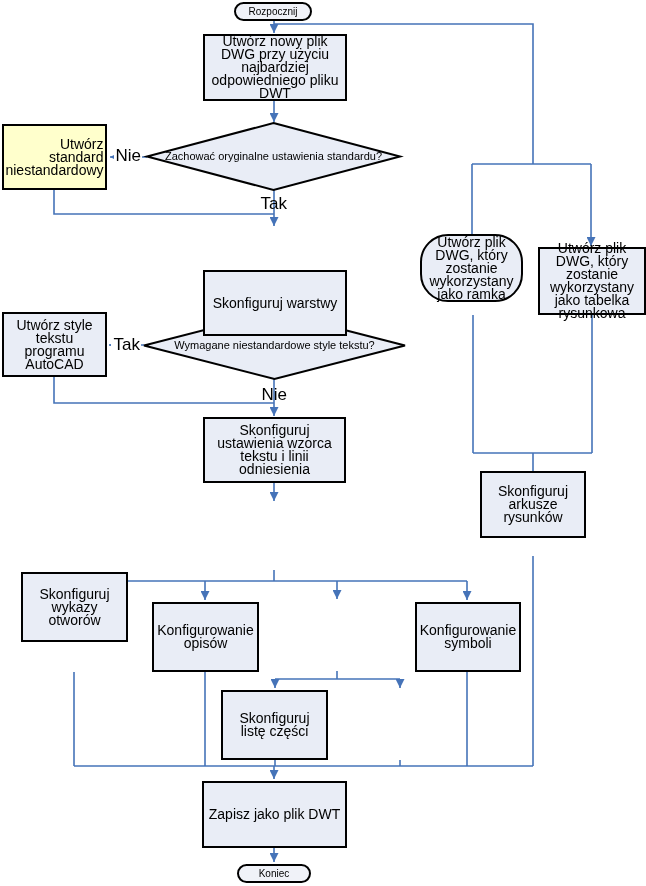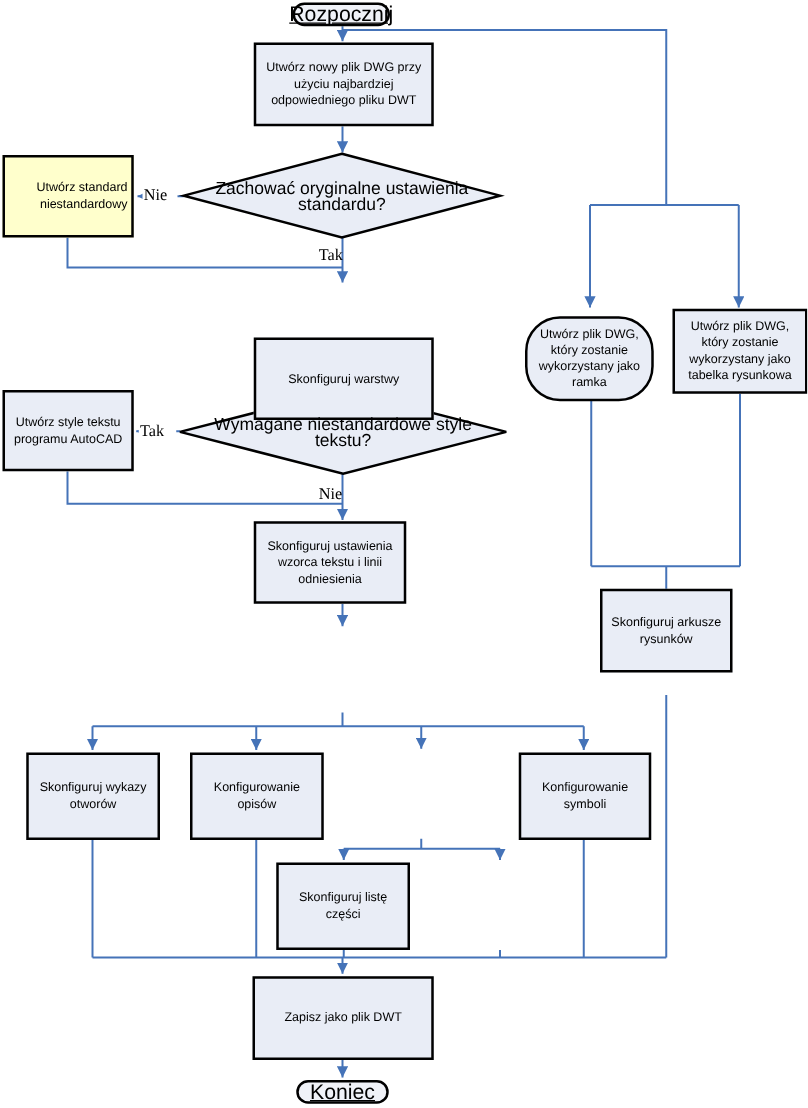--- a/index.html
+++ b/index.html
@@ -8,36 +8,36 @@
     font-family:"Liberation Sans","DejaVu Sans",sans-serif;color:var(--text,#000);
   }
   #wires{position:absolute;left:0;top:0;width:646px;height:886px;z-index:1;}
   #wires .wire{fill:none;stroke:var(--connector,#4573b8);stroke-width:1.6;}
   #wires .diamond{fill:var(--process-fill,#e9edf6);stroke:var(--node-border,#000);stroke-width:2;}
   #arrowhead path{fill:var(--connector,#4573b8);}
   .node{
     position:absolute;box-sizing:border-box;z-index:2;
     background:var(--process-fill,#e9edf6);border:2px solid var(--node-border,#000);
     display:flex;align-items:center;justify-content:center;text-align:center;
-    font-size:10px;line-height:13px;padding:12px 3px;
+    font-size:14px;line-height:13px;padding:12px 3px;
   }
   .node.highlight{background:var(--highlight-fill,#ffffcc);}
   .terminator{
     position:absolute;box-sizing:border-box;z-index:2;
     background:var(--terminator-fill,#f0f2f8);border:2px solid var(--node-border,#000);
     border-radius:10px;display:flex;align-items:center;justify-content:center;
-    font-size:17px;line-height:12px;text-decoration:underline;
+    font-size:10px;line-height:12px;
   }
   .dtext{
     position:absolute;z-index:3;display:flex;align-items:center;justify-content:center;
-    text-align:center;font-size:14px;line-height:13px;background:transparent;
+    text-align:center;font-size:11px;line-height:13px;background:transparent;
   }
   .elabel{
-    position:absolute;z-index:4;font-size:13px;line-height:13px;text-align:left;
-    background:#ffffff;padding:0 1px;font-family:Liberation Serif, serif;
+    position:absolute;z-index:4;font-size:17px;line-height:13px;text-align:right;
+    background:#ffffff;padding:0 1px;
   }
 </style>
 </head>
 <body>
 
 <div id="canvas">
 
   <svg id="wires" viewBox="0 0 646 886" xmlns="http://www.w3.org/2000/svg">
     <defs>
       <marker id="arrowhead" markerUnits="userSpaceOnUse" markerWidth="9" markerHeight="9" viewBox="0 0 8 8" refX="8" refY="4" orient="auto">
@@ -105,34 +105,34 @@
   <div class="terminator" style="left:237px;top:864px;width:74px;height:19px;">Koniec</div>
 
   <div class="node" style="left:203px;top:34px;width:144px;height:67px;">Utwórz nowy plik DWG przy użyciu najbardziej odpowiedniego pliku DWT</div>
 
   <div class="node highlight" style="left:2px;top:124px;width:105px;height:66px;text-align:right;">Utwórz standard niestandardowy</div>
 
   <div class="node" style="left:203px;top:227px;width:144px;height:66px;margin-top:43px;">Skonfiguruj warstwy</div>
 
   <div class="node" style="left:2px;top:312px;width:105px;height:65px;">Utwórz style tekstu programu AutoCAD</div>
 
-  <div class="node" style="left:203px;top:417px;width:122px;height:66px;">Skonfiguruj ustawienia wzorca tekstu i linii odniesienia</div>
+  <div class="node" style="left:203px;top:417px;width:143px;height:66px;">Skonfiguruj ustawienia wzorca tekstu i linii odniesienia</div>
 
 
-  <div class="node" style="left:21px;top:602px;width:107px;height:70px;">Skonfiguruj wykazy otworów</div>
+  <div class="node" style="left:21px;top:572px;width:107px;height:70px;">Skonfiguruj wykazy otworów</div>
 
   <div class="node" style="left:152px;top:602px;width:107px;height:70px;">Konfigurowanie opisów</div>
 
 
   <div class="node" style="left:415px;top:602px;width:106px;height:70px;">Konfigurowanie symboli</div>
 
   <div class="node" style="left:221px;top:690px;width:107px;height:70px;">Skonfiguruj listę części</div>
 
 
-  <div class="node" style="left:420px;top:253px;width:103px;height:68px;border-radius:28px;">Utwórz plik DWG, który zostanie wykorzystany jako ramka</div>
+  <div class="node" style="left:420px;top:234px;width:103px;height:68px;border-radius:28px;">Utwórz plik DWG, który zostanie wykorzystany jako ramka</div>
 
   <div class="node" style="left:538px;top:247px;width:108px;height:68px;">Utwórz plik DWG, który zostanie wykorzystany jako tabelka rysunkowa</div>
 
   <div class="node" style="left:480px;top:471px;width:106px;height:67px;">Skonfiguruj arkusze rysunków</div>
 
   <div class="node" style="left:202px;top:781px;width:145px;height:67px;">Zapisz jako plik DWT</div>
 
   <div class="dtext" style="left:164px;top:140px;width:219px;height:33px;">Zachować oryginalne ustawienia standardu?</div>
   <div class="dtext" style="left:162px;top:329px;width:225px;height:33px;">Wymagane niestandardowe style tekstu?</div>
 

